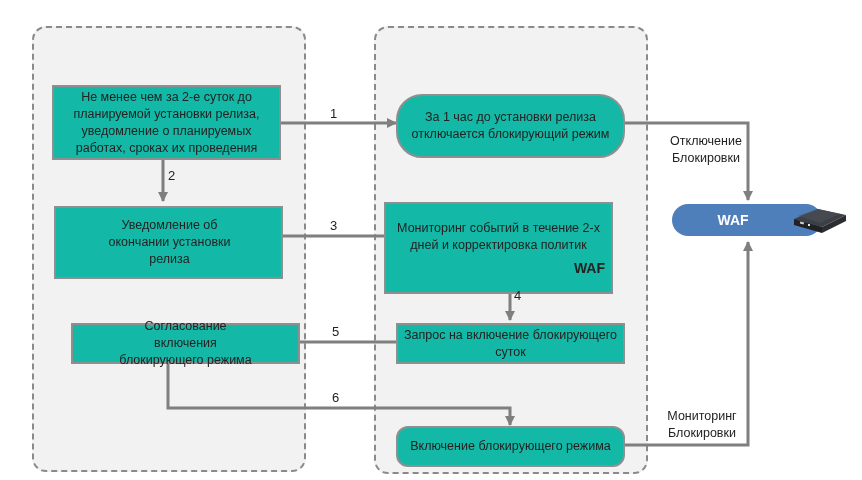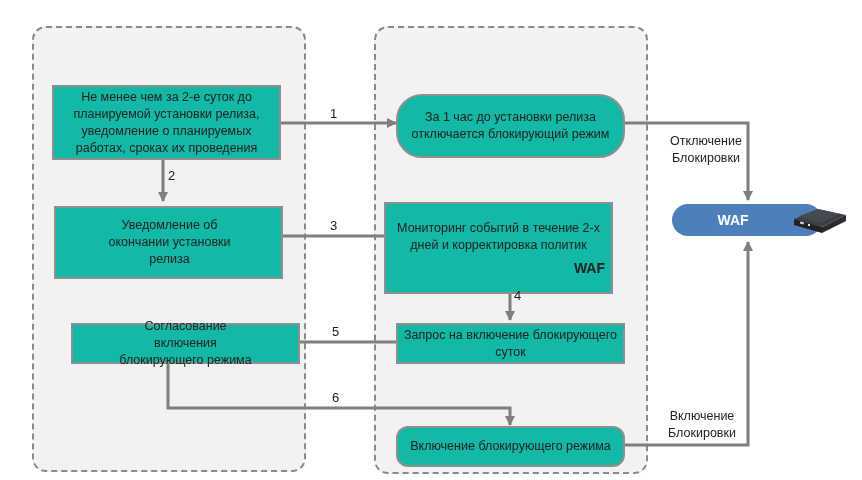--- a/index.html
+++ b/index.html
@@ -75,21 +75,21 @@
 <span class="label" style="left:330px; top:218px;">3</span>
 <span class="label" style="left:514px; top:288px;">4</span>
 <span class="label" style="left:332px; top:324px;">5</span>
 <span class="label" style="left:332px; top:390px;">6</span>
 
 <div class="side-label" style="left:664px; top:89px; width:84px;margin-top:44px;">
   <div>Отключение</div>
   <div>Блокировки</div>
 </div>
 <div class="side-label" style="left:660px; top:408px; width:84px;">
-  <div>Включение</div>
+  <div>Мониторинг</div>
   <div>Блокировки</div>
 </div>
 
 <div id="waf-pill">
   <span>WAF</span>
 </div>
 <svg id="device-icon" width="58" height="30" viewBox="0 0 58 30">
   <path d="M4,14 L28,4 L56,10 L32,22 z" fill="#3c3f44"></path>
   <path d="M4,14 L32,22 L32,28 L4,20 z" fill="#1f2124"></path>
   <path d="M32,22 L56,10 L56,16 L32,28 z" fill="#2b2d31"></path>

